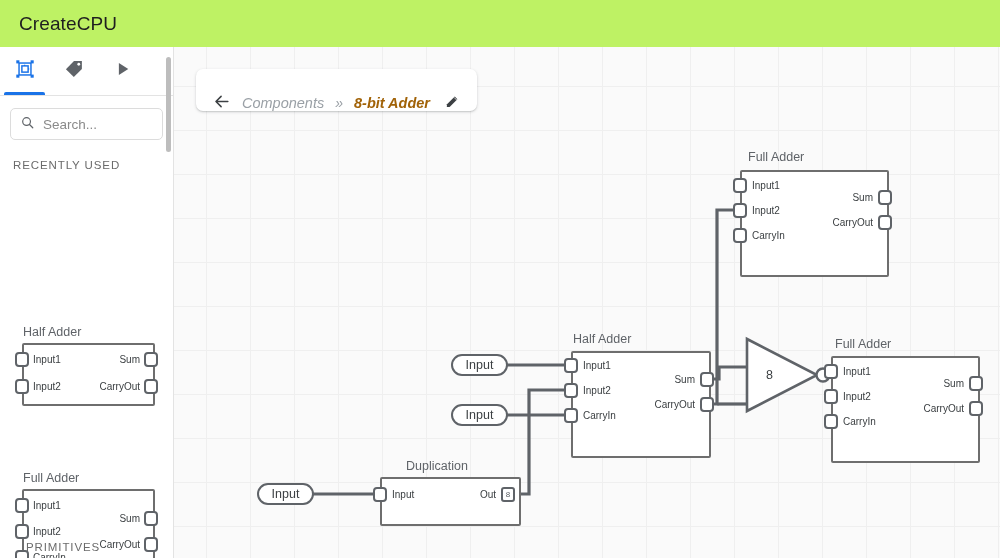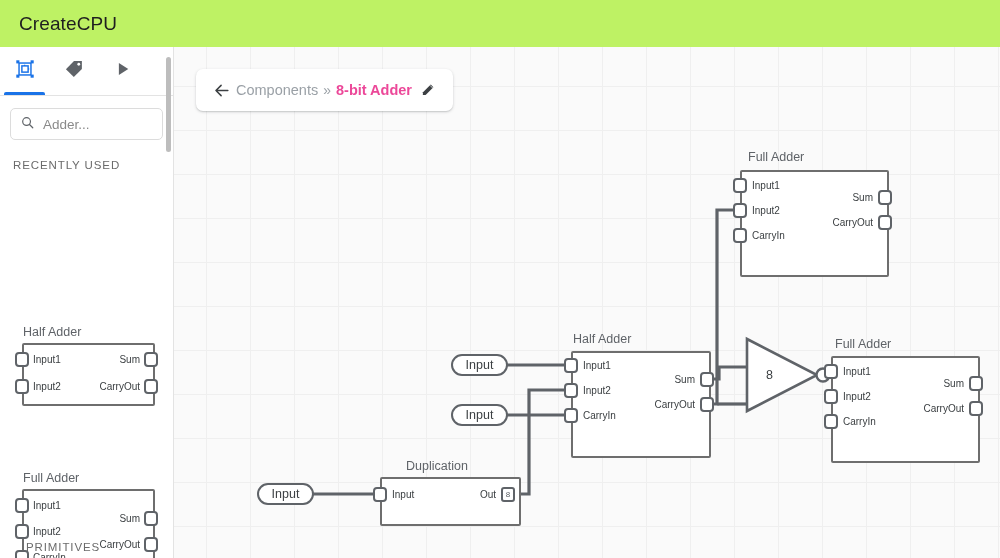--- a/index.html
+++ b/index.html
@@ -82,26 +82,26 @@
       linear-gradient(to bottom, #efefef 1px, transparent 1px);
     background-size:44px 44px;
     background-position:-12px -5px;
     overflow:hidden;
   }
 
   .breadcrumb{
     position:absolute;left:22px;top:22px;height:42px;
     background:#ffffff;border-radius:7px;
     box-shadow:0 1px 3px rgba(60,64,67,.22),0 1px 1px rgba(60,64,67,.10);
-    display:flex;align-items:center;padding:0 16px;gap:5px;
+    display:flex;align-items:flex-end;padding:0 16px;gap:11px;font-style:italic;
   }
   .bc-back{display:flex;align-items:center;cursor:pointer;}
   .bc-parent{font-size:14.5px;color:#9aa0a6;cursor:pointer;}
   .bc-sep{font-size:14px;color:#9aa0a6;}
-  .bc-current{font-size:14.5px;color:#ec4899;font-weight:600;}
+  .bc-current{font-size:14.5px;color:#a16207;font-weight:600;}
   .bc-edit{display:flex;align-items:center;cursor:pointer;margin-left:3px;}
 
   
   .node{position:absolute;}
   .nbox{
     position:absolute;border:2px solid #6e6e6e;background:#ffffff;border-radius:2px;
   }
   .ntitle{
     position:absolute;font-size:12.5px;color:#5f6368;white-space:nowrap;
   }
@@ -157,21 +157,21 @@
     </div>
 
     <div class="searchwrap">
       <div class="searchbox">
         <span>
           <svg width="15" height="15" viewBox="0 0 24 24">
             <circle cx="10.5" cy="10.5" r="6.2" fill="none" stroke="#5f6368" stroke-width="1.9"></circle>
             <path d="M15.2 15.2 L20.4 20.4" stroke="#5f6368" stroke-width="1.9" stroke-linecap="round"></path>
           </svg>
         </span>
-        <span class="ph">Adder...</span>
+        <span class="ph">Search...</span>
       </div>
     </div>
 
     <div class="section-label">RECENTLY USED</div>
 
     <div class="comp-list">
 
       <div class="comp">
         <div class="comp-name" style="left:23px;top:154px;">Half Adder</div>
         <div class="comp-box" style="left:22px;top:172px;width:129px;height:59px;"></div>

